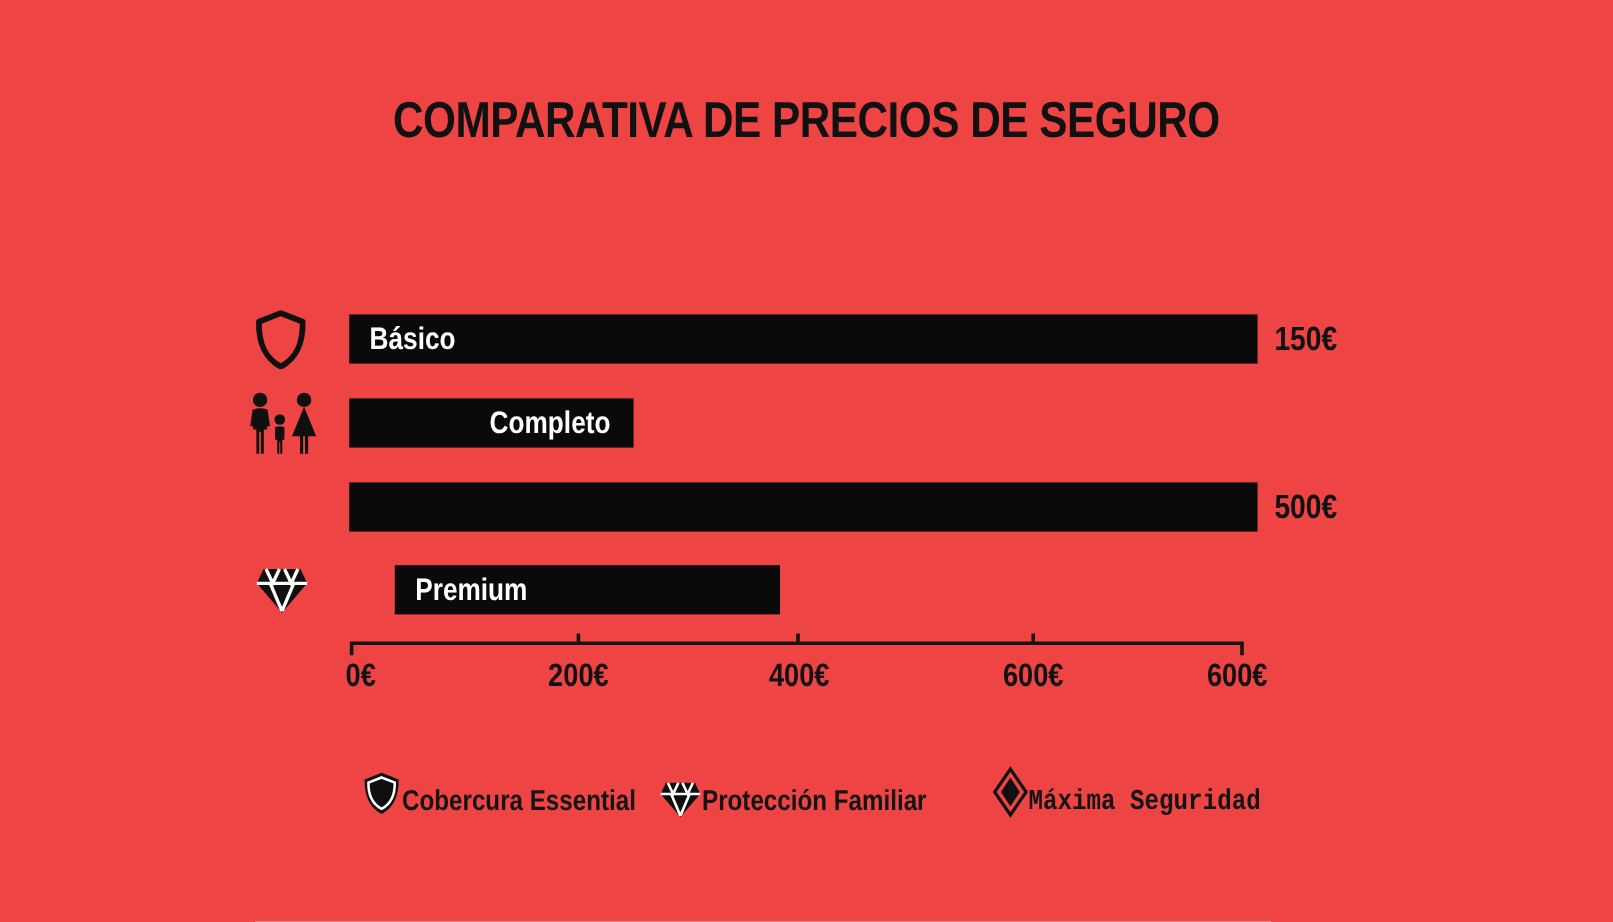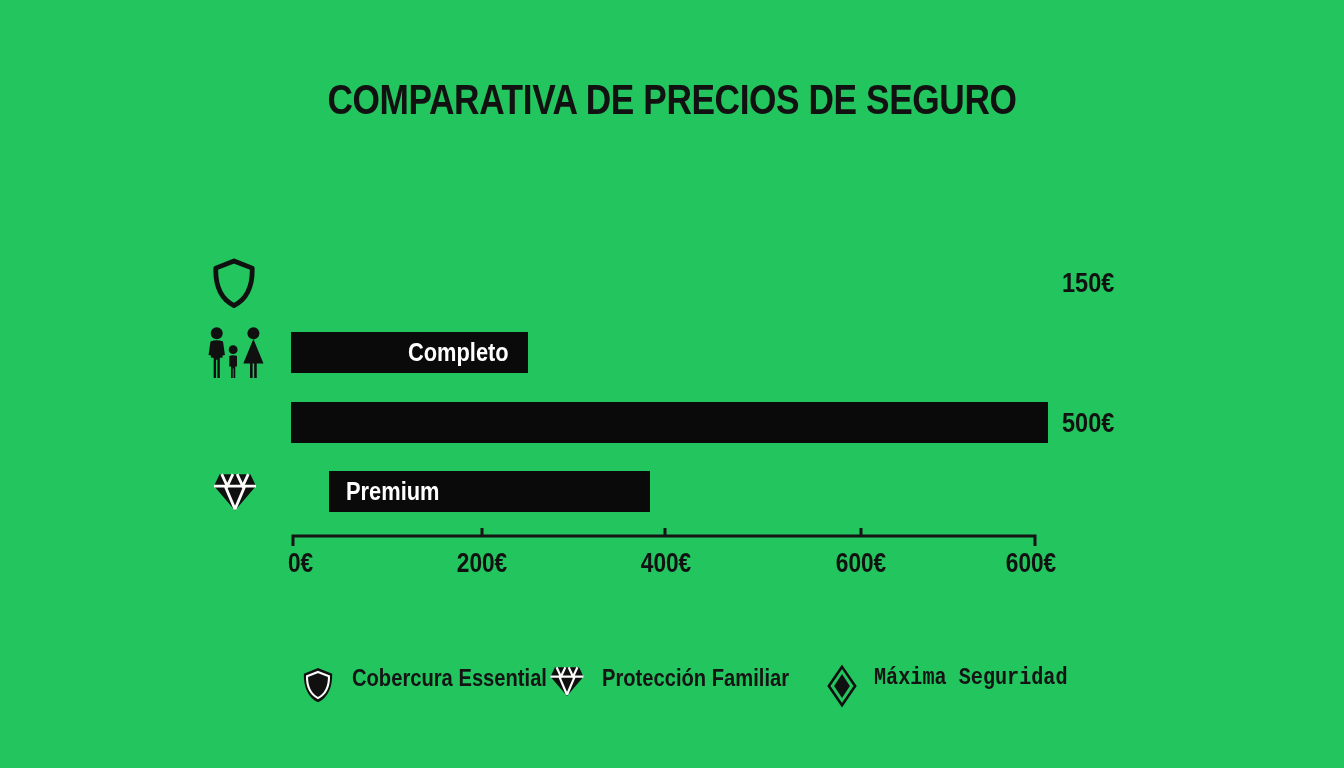--- a/index.html
+++ b/index.html
@@ -3,21 +3,21 @@
 <meta charset="utf-8">
 <style>
   html,body{margin:0;padding:0;}
   body{
     width:1344px;height:768px;overflow:hidden;
     background:#f7f7f6;
     font-family:"Liberation Sans", sans-serif;
   }
   .stage{
     position:relative;width:1344px;height:768px;
-    background:#22c55e;
+    background:#ef4444;
     color:#101010;
   }
   .condensed{
     display:inline-block;
     transform:scaleX(0.84);
     transform-origin:left center;
     white-space:nowrap;
   }
   .title{
     position:absolute;
@@ -46,22 +46,22 @@
   .row-icon{position:absolute;}
   .axis-svg{position:absolute;left:280px;top:520px;}
   .tick-label{
     position:absolute;top:548px;
     font-size:27px;font-weight:800;color:#111;
     white-space:nowrap;
   }
   .tick-label.centered{transform:translateX(-50%) scaleX(0.84);transform-origin:center;}
   .tick-label.left-aligned{transform:scaleX(0.84);transform-origin:left center;}
   .legend-item{
-    position:absolute;top:664px;height:46px;
-    display:flex;align-items:flex-start;gap:17px;
+    position:absolute;top:636px;height:46px;
+    display:flex;align-items:flex-end;
   }
   .legend-label{
     font-size:24px;font-weight:700;color:#141414;
   }
 </style>
 </head>
 <body>
 
 <div class="stage">
 
@@ -84,20 +84,23 @@
     </svg>
   </div>
 
   <div class="row-icon" style="left:212px;top:470px;">
     <svg width="46" height="42" viewBox="0 0 64 60">
       <path d="M10 6 L54 6 L62 23 L32 58 L2 23 Z" fill="#101010"></path>
       <path d="M2 23 L62 23 M13 6 L21 23 L29 6 M35 6 L43 23 L51 6 M32 56 L18 23 M32 56 L46 23" stroke="#fcfcfb" stroke-width="4" fill="none"></path>
     </svg>
   </div>
 
+  <div class="bar" style="top: 262px; width: 757px;">
+    <span class="bar-label condensed">Básico</span>
+  </div>
   <div class="bar" style="top: 332px; width: 237px; justify-content: flex-end;">
     <span class="bar-label condensed">Completo</span>
   </div>
   <div class="bar" style="top: 402px; width: 757px;">
     <span class="bar-label condensed"></span>
   </div>
   <div class="bar" style="top: 471px; width: 321px; margin-left: 38px;">
     <span class="bar-label condensed">Premium</span>
   </div>
 

